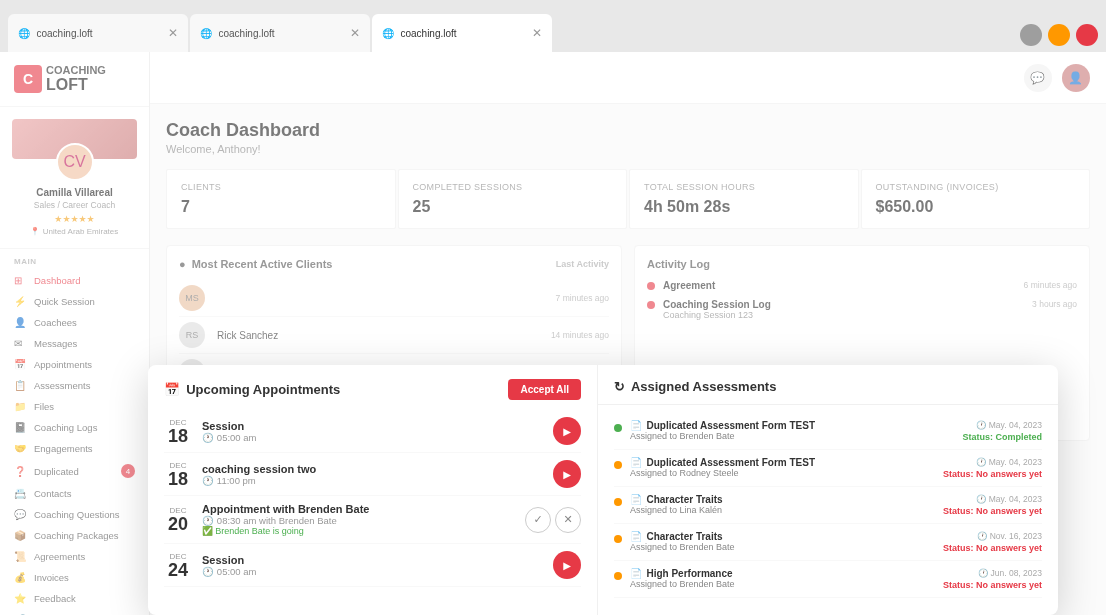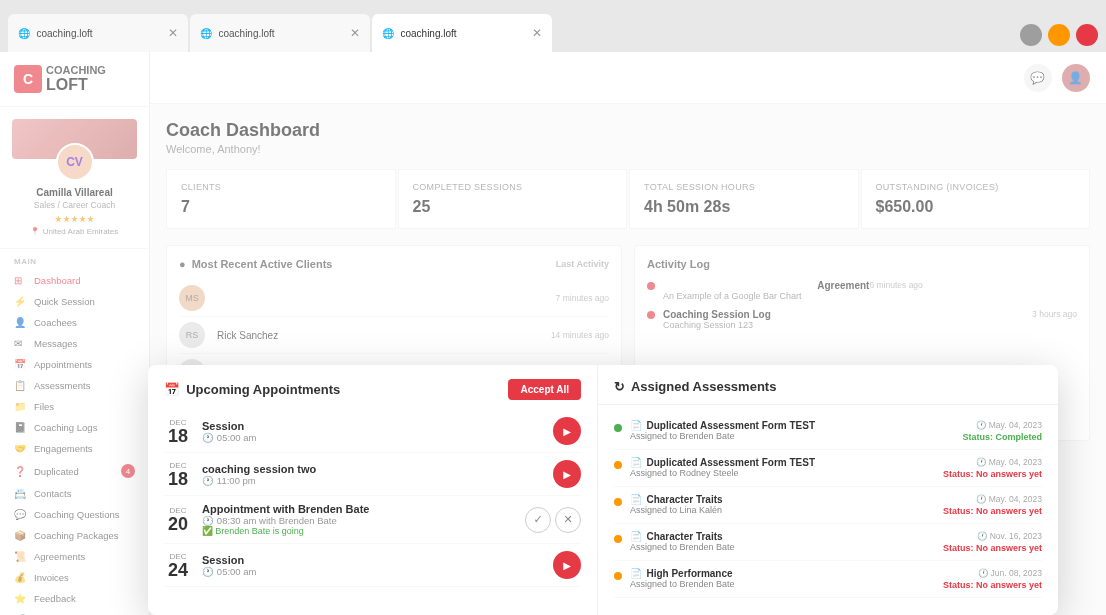--- a/index.html
+++ b/index.html
@@ -35,21 +35,21 @@
       border-radius: 4px; margin-bottom: -16px;
     }
 
     .avatar-circle {
       width: 38px; height: 38px; border-radius: 50%; background: #f0c0a0;
       border: 2px solid white; margin: 0 auto 6px; display: flex;
       align-items: center; justify-content: center; position: relative; z-index: 1;
       overflow: hidden;
     }
 
-    .avatar-initials { font-size: 12px; font-weight: 700; color: #6d28d9; }
+    .avatar-initials { font-size: 16px; font-weight: 400; color: #be185d; }
 
     .profile-name { font-size: 10px; font-weight: 700; color: #222; margin-bottom: 2px; }
     .profile-title { font-size: 8.5px; color: #888; margin-bottom: 4px; }
 
     .stars { color: #f4a523; font-size: 9px; margin-bottom: 3px; }
 
     .profile-location { font-size: 8px; color: #888; display: flex; align-items: center; justify-content: center; gap: 2px; }
 
     .sidebar-section-label { font-size: 8px; color: #aaa; font-weight: 700; text-transform: uppercase; padding: 8px 14px 4px; letter-spacing: 0.5px; }
 
@@ -424,25 +424,24 @@
             <span class="client-name">Sheen Estevez</span>
             <span class="client-time">6 months ago</span>
           </div>
         </div>
 
         <div class="card">
           <div class="card-title">Activity Log</div>
           <div style="display:flex;gap:8px;margin-bottom:8px;" class="activity-item">
             <div class="activity-dot"></div>
             <div style="flex:1;">
-              <div style="display:flex;justify-content:center;">
+              <div style="display:flex;justify-content:space-between;">
                 <span class="activity-title">Agreement</span>
                 <span style="font-size:8.5px;color:#aaa;">6 minutes ago</span>
               </div>
-              <div class="activity-sub">An Example of a Google Bar Chart</div>
             </div>
           </div>
           <div style="display:flex;gap:8px;" class="activity-item">
             <div class="activity-dot"></div>
             <div style="flex:1;">
               <div style="display:flex;justify-content:space-between;">
                 <span class="activity-title">Coaching Session Log</span>
                 <span style="font-size:8.5px;color:#aaa;">3 hours ago</span>
               </div>
               <div class="activity-sub">Coaching Session 123</div>

